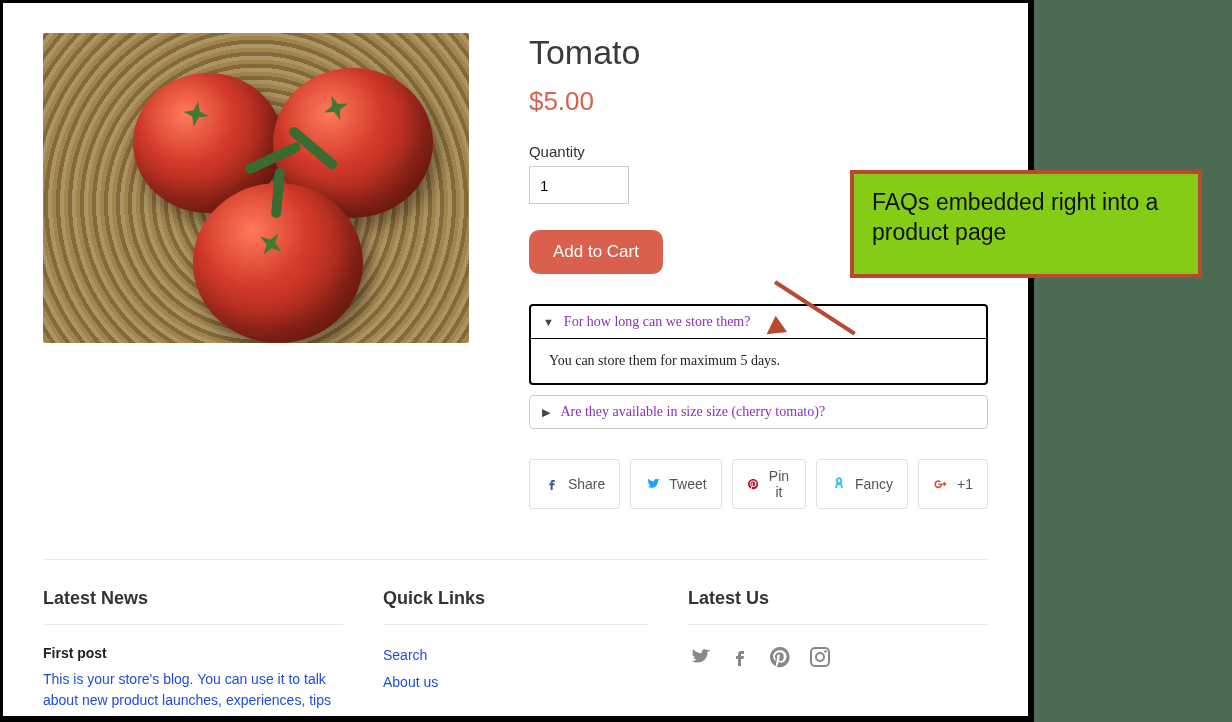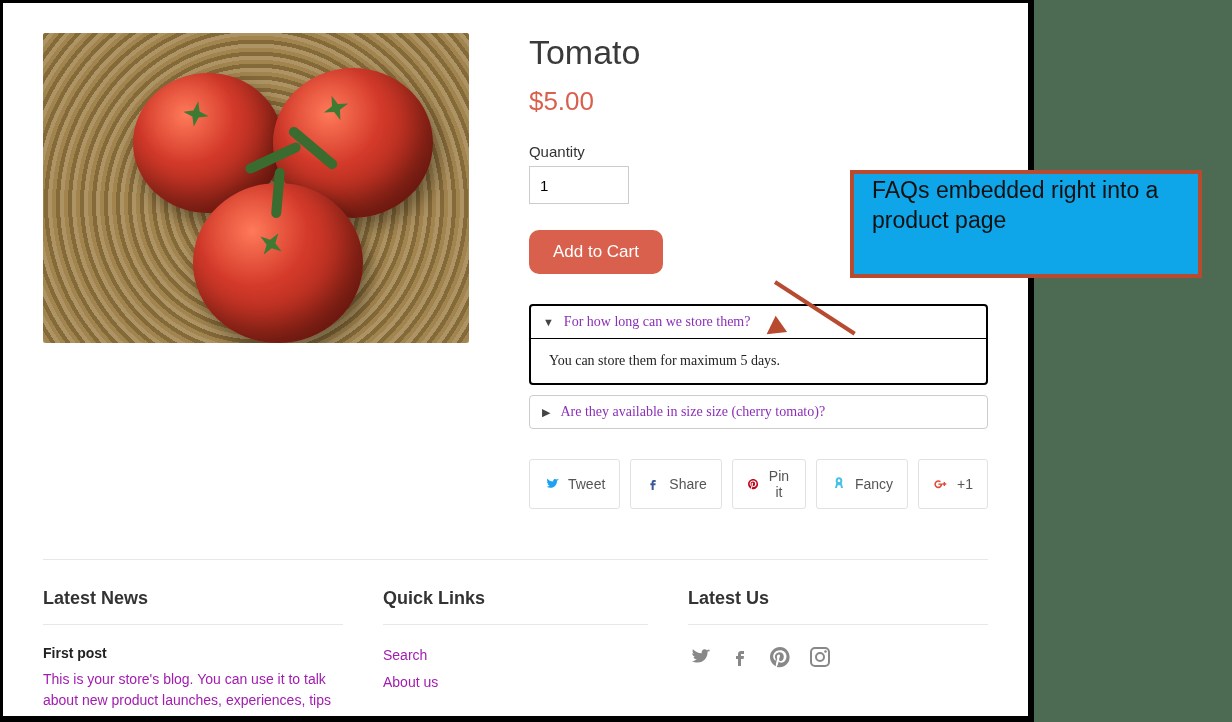--- a/index.html
+++ b/index.html
@@ -44,27 +44,27 @@
   .faq2 { border:1px solid #ccc; border-radius:4px; padding:8px 12px; display:flex; align-items:center; gap:10px; margin-bottom:30px; cursor:pointer; font-family: Georgia,"Times New Roman",serif; font-size:14px; }
   .faq2 .faq-q { color:#8b2fb8; }
 
   .share-row { display:flex; gap:10px; }
   .share-btn { display:flex; align-items:center; gap:8px; border:1px solid #e1e1e1; background:#fff; border-radius:3px; padding:8px 14px; cursor:pointer; font-size:14px; color:#555; }
   .share-btn svg { width:16px; height:16px; }
 
   .footer { margin-top:50px; border-top:1px solid #e7e7e7; padding-top:28px; display:grid; grid-template-columns: 300px 1fr 300px; gap:40px; }
   .footer h3 { font-size:18px; font-weight:600; color:#333; margin-bottom:20px; border-bottom:1px solid #e7e7e7; padding-bottom:15px; }
   .footer-news-title { font-size:14px; font-weight:700; color:#222; margin-bottom:8px; display:block; }
-  .footer p, .footer a { font-size:14px; color:#a21caf; text-decoration:none; display:block; margin-bottom:6px; line-height:1.5; }
+  .footer p, .footer a { font-size:14px; color:#1d4ed8; text-decoration:none; display:block; margin-bottom:6px; line-height:1.5; }
   .follow-icons { display:flex; gap:16px; }
   .follow-icons svg { width:24px; height:24px; fill:#888; cursor:pointer; }
   .col3 h3 { border-bottom:1px solid #e7e7e7; }
 
   
-  .callout { position:absolute; left:850px; top:170px; width:352px; height:108px; background:#0ea5e9; border:4px solid #b84a2f; padding:2px 18px; font-family: Arial, sans-serif; font-size:23px; color:#111; line-height:1.3; }
+  .callout { position:absolute; left:850px; top:170px; width:352px; height:108px; background:#84cc16; border:4px solid #b84a2f; padding:14px 18px; font-family: Arial, sans-serif; font-size:23px; color:#111; line-height:1.3; }
   .arrow-line { position:absolute; left:775px; top:280px; width:95px; height:4px; background:#b84a2f; transform-origin:left center; transform:rotate(33deg); }
   .arrow-head { position:absolute; left:764px; top:320px; width:0; height:0; border-left:10px solid transparent; border-right:10px solid transparent; border-top:18px solid #b84a2f; transform:rotate(55deg); }
 </style>
 </head>
 <body>
 
 <div class="stage">
   <div class="page-outer">
     <div class="page">
 
@@ -100,29 +100,29 @@
           </div>
 
           <div class="faq2">
             <span class="faq-para">▶</span>
             <span class="faq-q">Are they available in size size (cherry tomato)?</span>
           </div>
 
           <div class="share-row">
             <button class="share-btn">
               <svg viewBox="0 0 24 24">
+                  <path fill="#3b5998" d="M13 9h3V6h-3c-1.7 0-3 1.3-3 3v2H8v3h2v7h3v-7h2.6l.4-3H13V9z"></path>
+                </svg>
+              <span>Share</span>
+            </button>
+            <button class="share-btn">
+              <svg viewBox="0 0 24 24">
                   <path fill="#1da1f2" d="M22 5.9c-.7.3-1.5.6-2.3.7.8-.5 1.5-1.3 1.8-2.3-.8.5-1.7.8-2.6 1-1.5-1.6-4.1-1.1-5 .9-.3.7-.4 1.4-.2 2.1C9.9 8.1 7 6.6 5 4.2c-.9 1.6-.5 3.6 1 4.6-.6 0-1.2-.2-1.8-.5 0 1.7 1.2 3.2 2.9 3.5-.5.1-1.1.2-1.6.1.5 1.4 1.8 2.4 3.3 2.4C7.3 15.6 5.5 16.2 4 16c1.6 1 3.5 1.6 5.5 1.6 6.6 0 10.3-5.6 10-10.6.7-.5 1.3-1.2 1.8-2z"></path>
                 </svg>
               <span>Tweet</span>
-            </button>
-            <button class="share-btn">
-              <svg viewBox="0 0 24 24">
-                  <path fill="#3b5998" d="M13 9h3V6h-3c-1.7 0-3 1.3-3 3v2H8v3h2v7h3v-7h2.6l.4-3H13V9z"></path>
-                </svg>
-              <span>Share</span>
             </button>
             <button class="share-btn">
               <svg viewBox="0 0 24 24">
                   <path fill="#bd081c" d="M12 2C6.5 2 2 6.5 2 12c0 4.1 2.5 7.6 6 9.2-.1-.8-.2-2 0-2.8.2-.8 1.2-5 1.2-5s-.3-.6-.3-1.5c0-1.4.8-2.5 1.8-2.5.9 0 1.3.6 1.3 1.4 0 .9-.6 2.2-.9 3.4-.2 1 .5 1.9 1.5 1.9 1.8 0 3.2-1.9 3.2-4.7 0-2.4-1.8-4.1-4.3-4.1-2.9 0-4.6 2.2-4.6 4.4 0 .9.3 1.8.8 2.3.1.1.1.2.1.3l-.3 1.2c0 .2-.2.2-.3.1-1.3-.6-2-2.5-2-4 0-3.3 2.4-6.3 6.9-6.3 3.6 0 6.4 2.6 6.4 6 0 3.6-2.3 6.5-5.4 6.5-1.1 0-2.1-.6-2.4-1.2l-.7 2.5c-.2.9-.9 2.1-1.3 2.8.9.3 1.9.4 2.9.4 5.5 0 10-4.5 10-10S17.5 2 12 2z"></path>
                 </svg>
               <span>Pin it</span>
             </button>
             <button class="share-btn">
               <svg viewBox="0 0 24 24">
                   <path fill="#46c0e6" d="M12 2C9 2 7 4 7 7c0 2 1 3 1 3l-2 8h3l1-4h4l1 4h3l-2-8s1-1 1-3c0-3-2-5-5-5zm0 3c1.1 0 2 .9 2 2s-.9 2-2 2-2-.9-2-2 .9-2 2-2z"></path>

